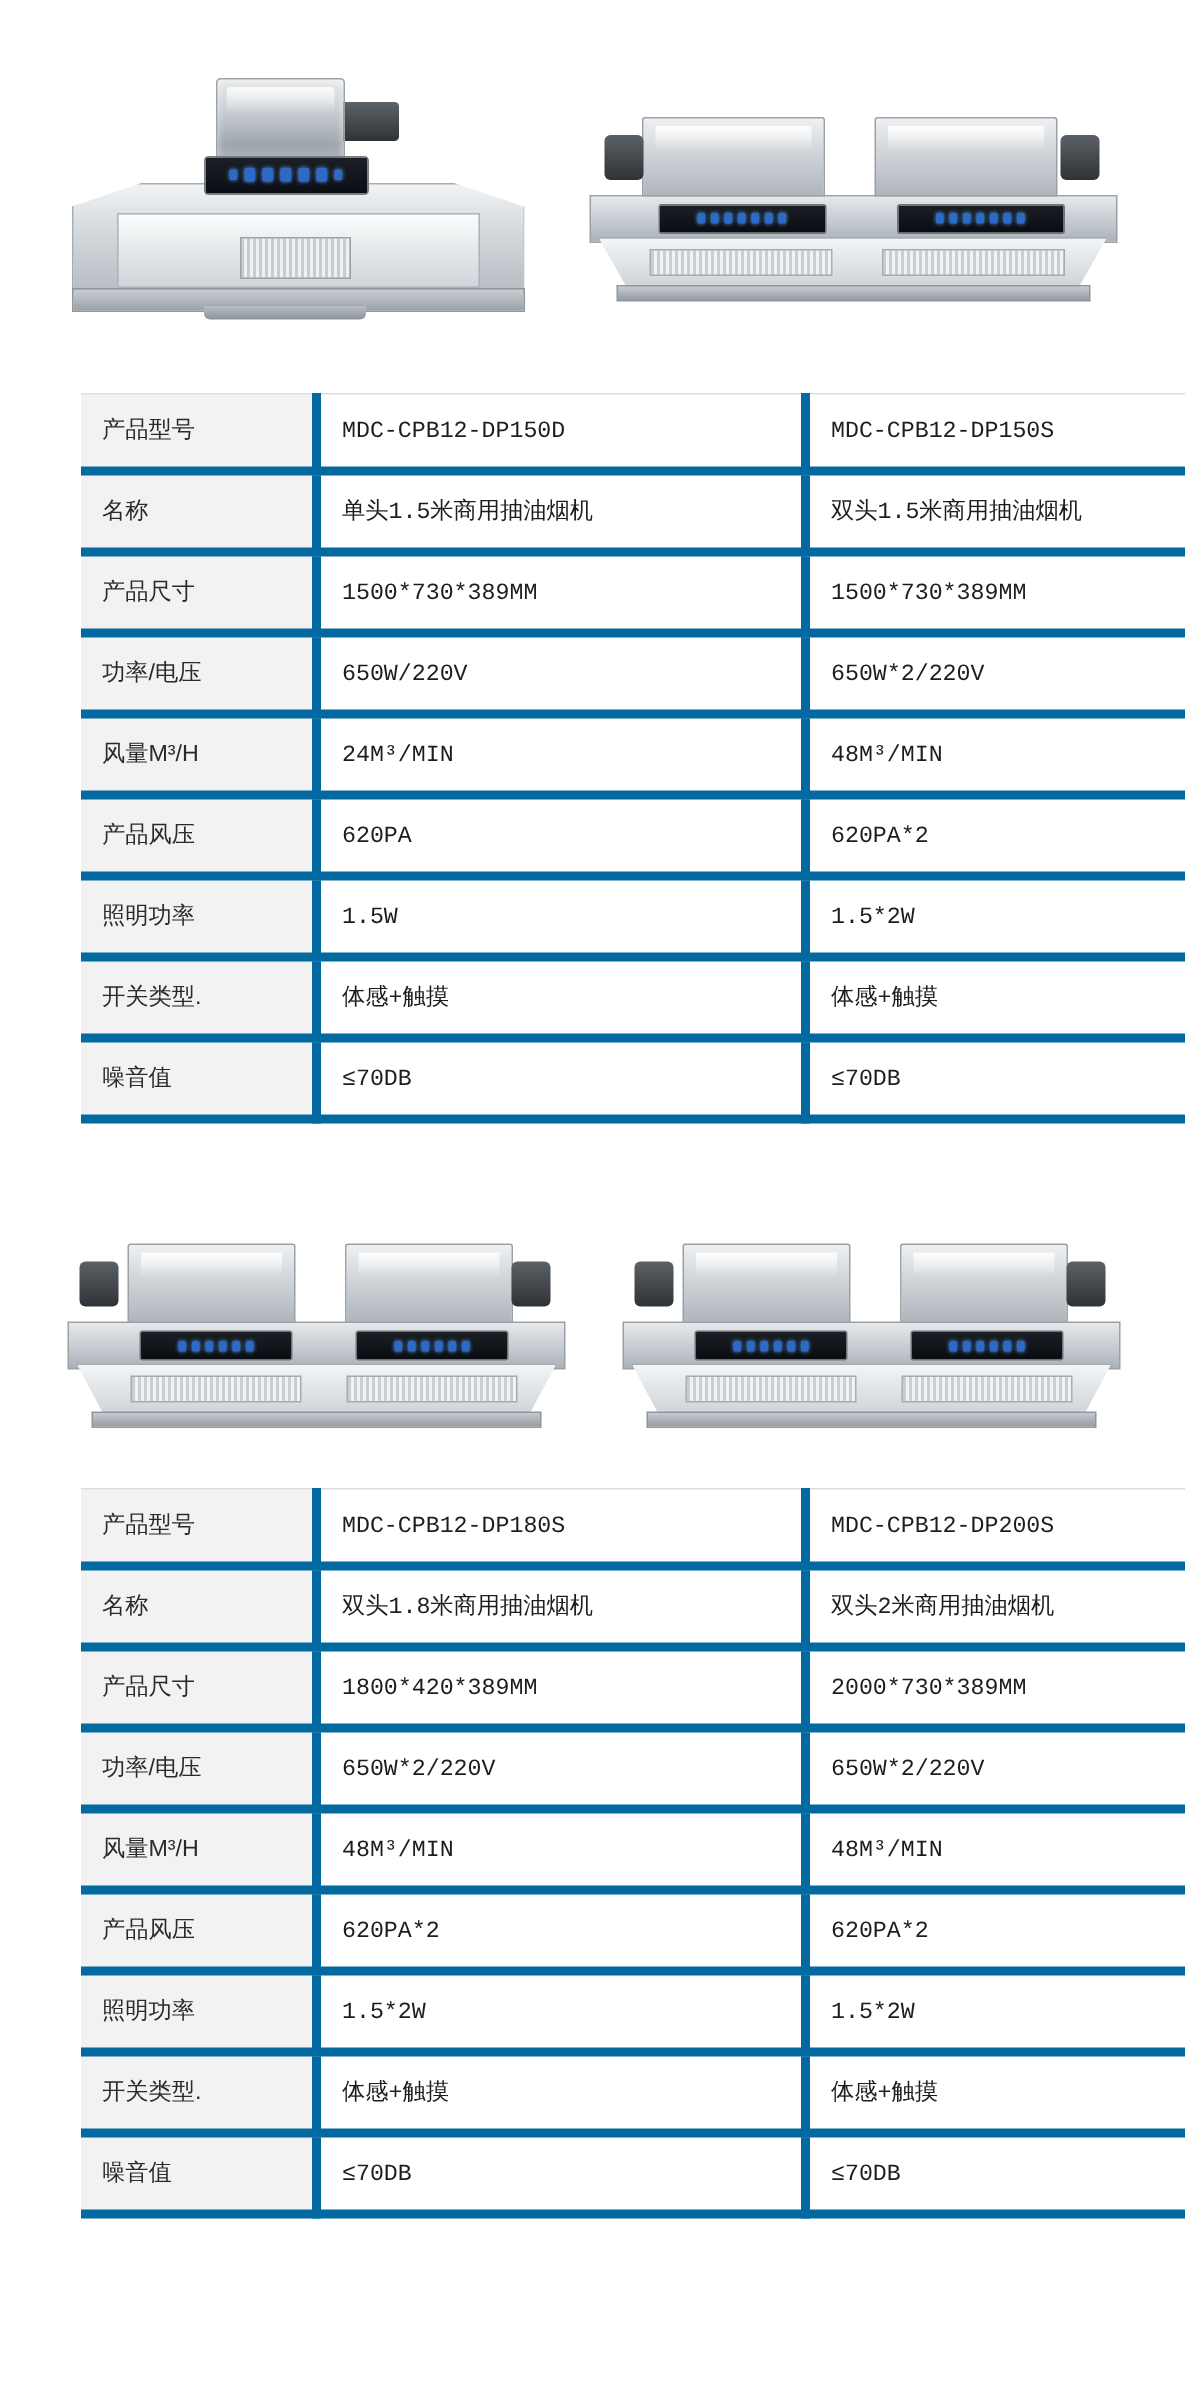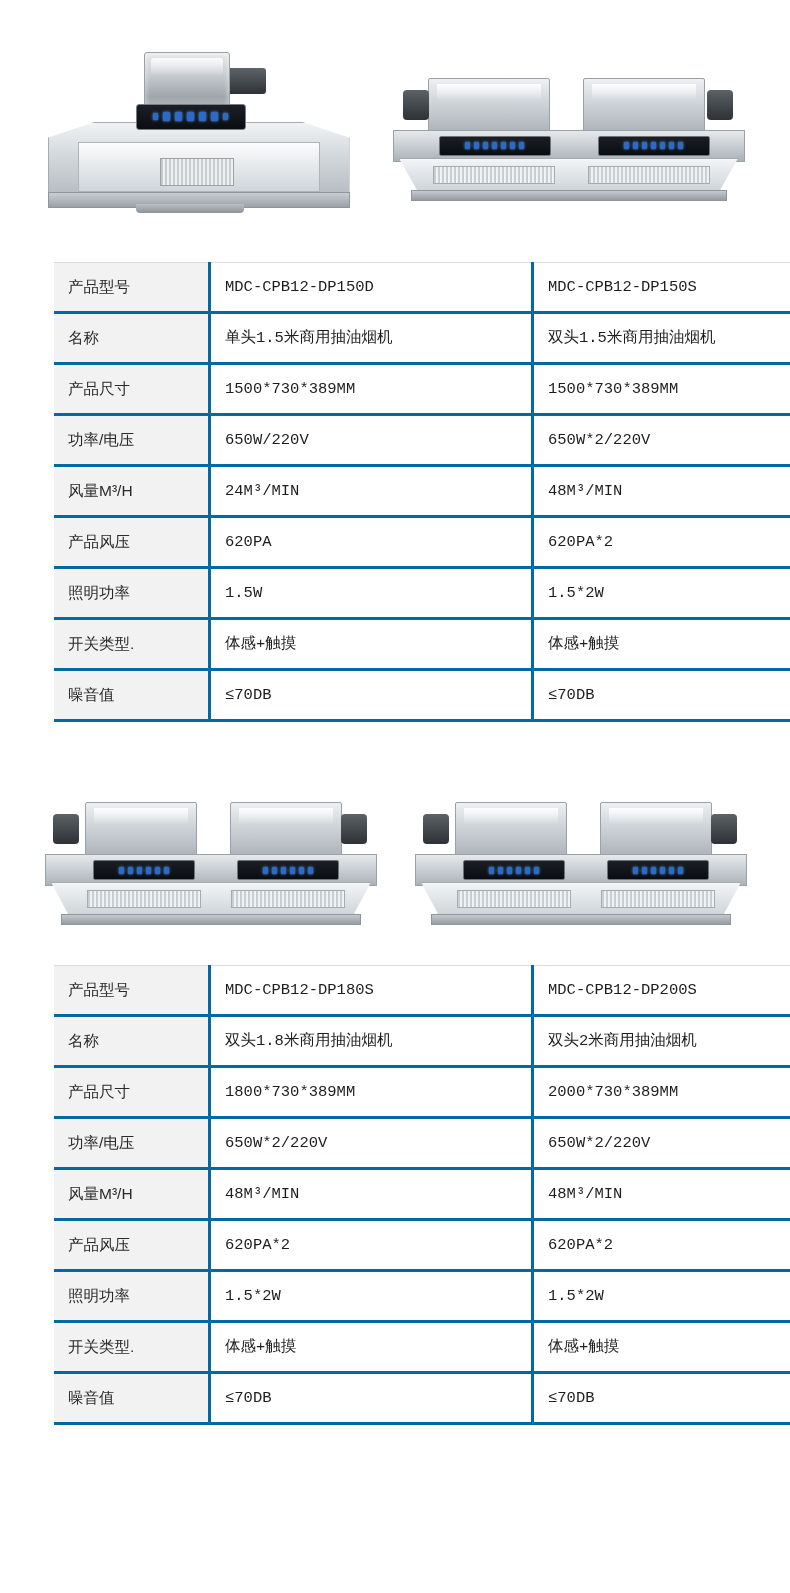--- a/index.html
+++ b/index.html
@@ -228,21 +228,21 @@
     background: #ffffff;
     padding-bottom: 6px;
   }
   table.spec {
     border-collapse: collapse;
     width: 710px;
     margin-left: 29px;
     table-layout: fixed;
   }
   table.spec td {
-    border: 3px solid #0369a1;
+    border: 6px solid #0369a1;
     height: 48px;
     font-size: 15.5px;
     color: #1d1d1d;
     vertical-align: middle;
     padding: 0 14px;
     line-height: 1.2;
   }
   table.spec td.label {
     width: 126px;
     background: #f2f2f2;
@@ -447,21 +447,21 @@
             <td class="val">MDC-CPB12-DP180S</td>
             <td class="val">MDC-CPB12-DP200S</td>
           </tr>
           <tr>
             <td class="label">名称</td>
             <td class="val">双头1.8米商用抽油烟机</td>
             <td class="val">双头2米商用抽油烟机</td>
           </tr>
           <tr>
             <td class="label">产品尺寸</td>
-            <td class="val">1800*730*389MM</td>
+            <td class="val">1800*420*389MM</td>
             <td class="val">2000*730*389MM</td>
           </tr>
           <tr>
             <td class="label">功率/电压</td>
             <td class="val">650W*2/220V</td>
             <td class="val">650W*2/220V</td>
           </tr>
           <tr>
             <td class="label">风量M³/H</td>
             <td class="val">48M³/MIN</td>

